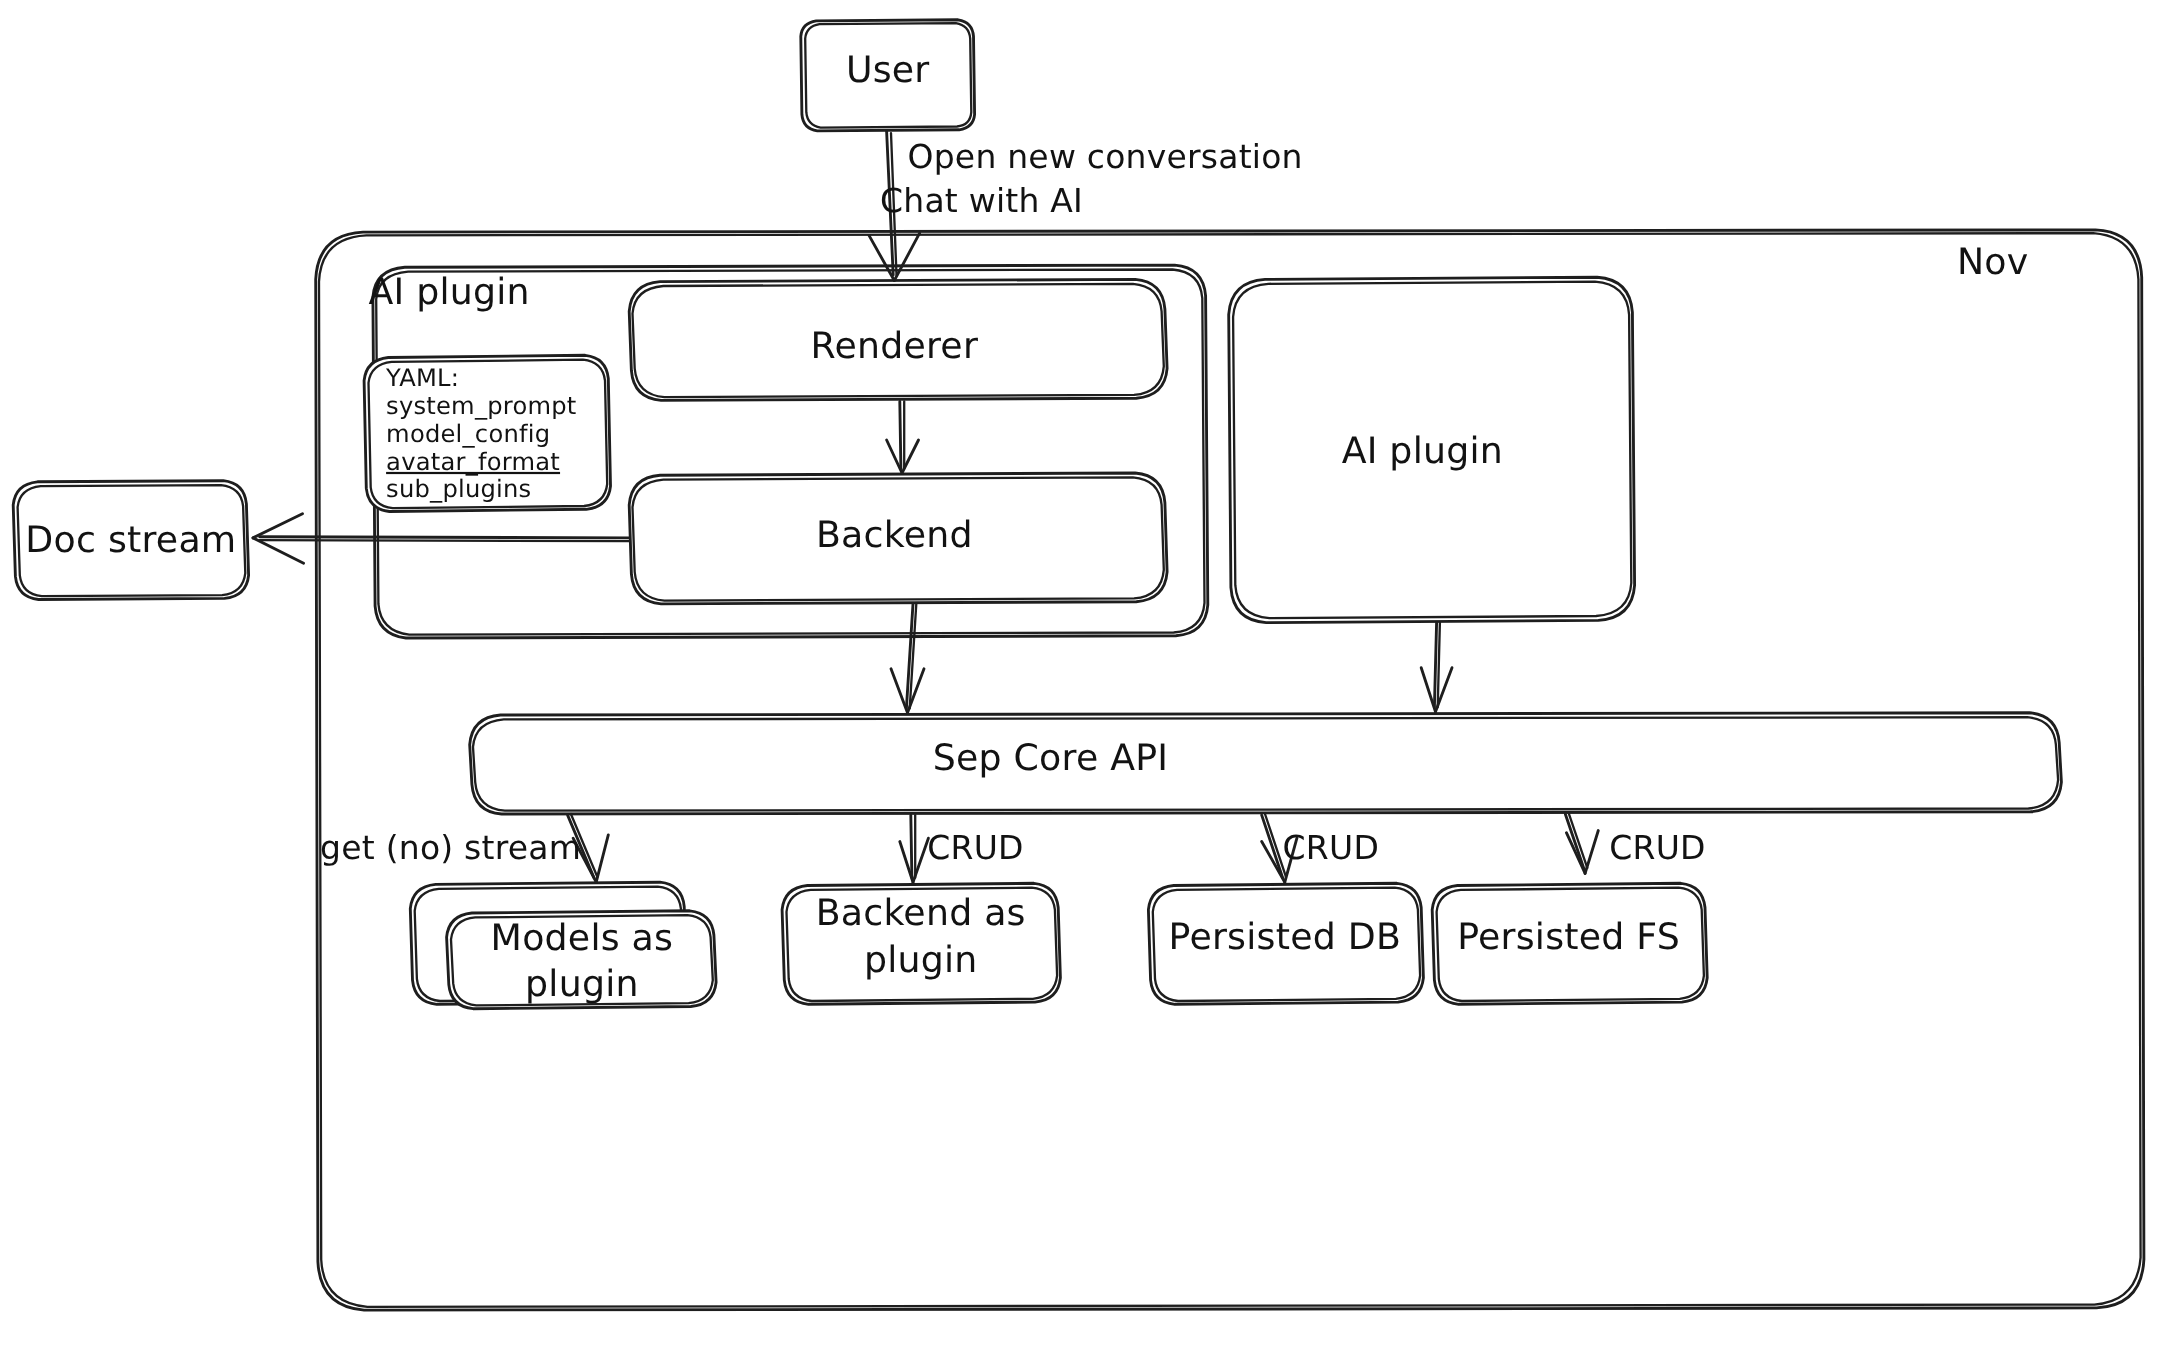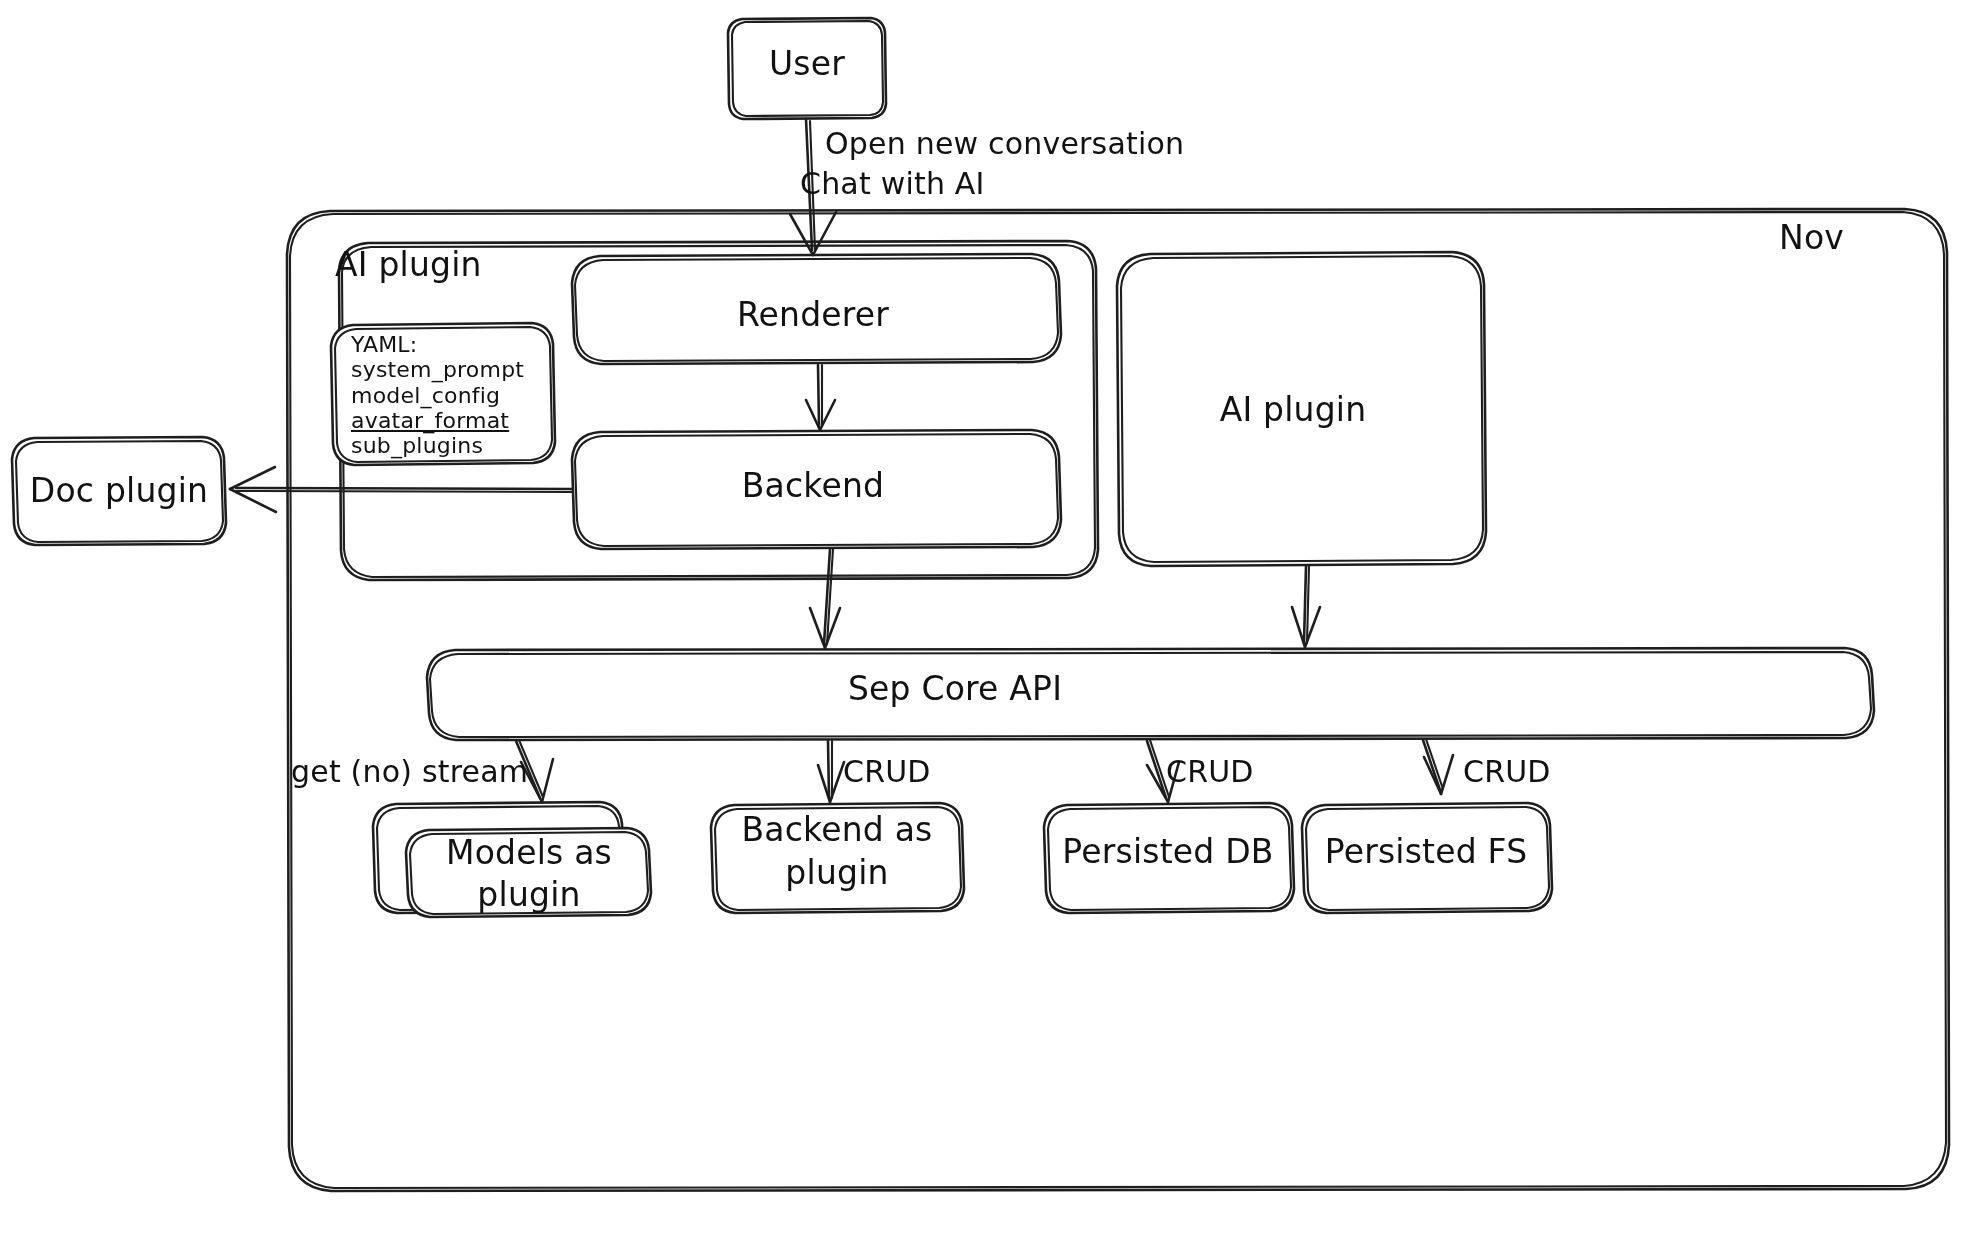--- a/index.html
+++ b/index.html
@@ -160,21 +160,21 @@
       <path class="sk" d="M1453,755 L1441,794"></path>
     </g>
 
   </svg>
 
   <div class="txt grp-label" style="left:1779px;top:218px;">Nov</div>
   <div class="txt grp-label" style="left:335px;top:245px;">AI plugin</div>
 
   <div class="txt node-label center" style="left:807px;top:64px;">User</div>
 
-  <div class="txt node-label center" style="left:119px;top:491px;">Doc plugin</div>
+  <div class="txt node-label center" style="left:119px;top:491px;">Doc stream</div>
 
   <div class="txt node-label center" style="left:813px;top:315px;">Renderer</div>
 
   <div class="txt node-label center" style="left:813px;top:486px;">Backend</div>
 
   <div class="txt node-label center" style="left:1293px;top:410px;">AI plugin</div>
 
   <div class="txt node-label center" style="left:955px;top:689px;">Sep Core API</div>
 
   <div class="txt node-label center" style="left:529px;top:853px;">Models as</div>

